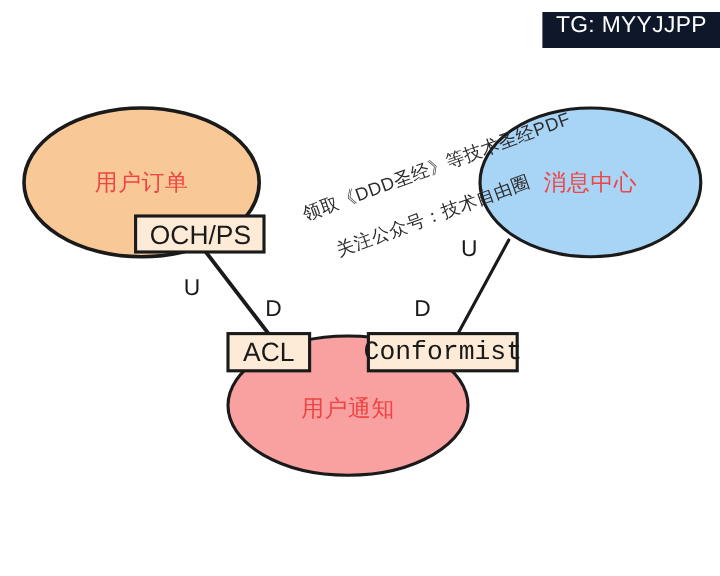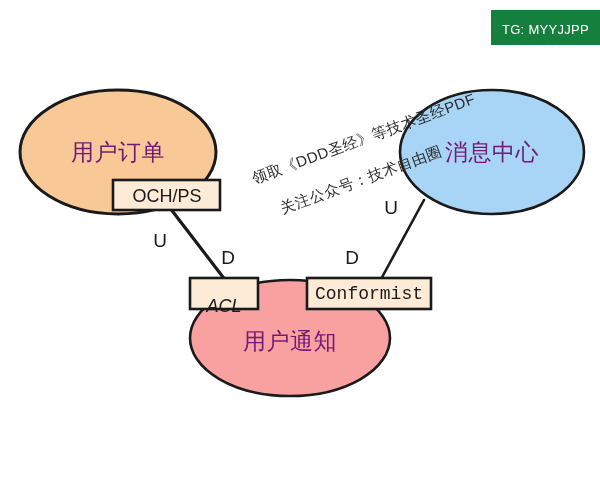--- a/index.html
+++ b/index.html
@@ -19,49 +19,49 @@
     position: absolute;
     left: 0;
     top: 0;
     width: 600px;
     height: 480px;
   }
 
   
   .node-label {
     position: absolute;
-    font-size: 23px;
-    color: #701a75;
+    font-size: 19px;
+    color: #ef4444;
     white-space: nowrap;
     letter-spacing: 0.5px;
     transform: translate(-50%, -50%);
   }
   .box-label {
     position: absolute;
-    font-size: 18px;
+    font-size: 22px;
     color: #1a1a1a;
     white-space: nowrap;
     transform: translate(-50%, -50%);
   }
   .edge-label {
     position: absolute;
     font-size: 19px;
     color: #1a1a1a;
     white-space: nowrap;
     transform: translate(-50%, -50%);
   }
 
   
   .banner {
     position: absolute;
-    background: #15803d;
+    background: #0f172a;
     color: #ffffff;
-    font-size: 13px;
+    font-size: 19px;
     line-height: 1;
-    padding: 13px 11px 9px 11px;
+    padding: 2px 11px 9px 11px;
     white-space: nowrap;
     letter-spacing: 0.3px;
   }
   #banner-tg { top: 10px; right: 0px; }
   #banner-site { left: 0px; bottom: 22px; }
 
   
   .promo {
     position: absolute;
     color: #2a2a2a;
@@ -100,21 +100,21 @@
     <rect x="113" y="180" width="107" height="30" fill="#fdebd7" stroke="#1a1a1a" stroke-width="2.6"></rect>
     <rect x="190" y="278" width="68" height="31" fill="#fdebd7" stroke="#1a1a1a" stroke-width="2.6"></rect>
     <rect x="307" y="278" width="124" height="31" fill="#fdebd7" stroke="#1a1a1a" stroke-width="2.6"></rect>
   </svg>
 
   <div class="node-label" style="left:118px; top:152px;">用户订单</div>
   <div class="node-label" style="left:290px; top:341px;">用户通知</div>
   <div class="node-label" style="left:492px; top:152px;">消息中心</div>
 
   <div class="box-label" style="left:167px; top:196px;">OCH/PS</div>
-  <div class="box-label" style="left:224px; top:306px;font-style:italic;">ACL</div>
+  <div class="box-label" style="left:224px; top:294px;">ACL</div>
   <div class="box-label" style="left:369px; top:294px;font-family:Liberation Mono, monospace;">Conformist</div>
 
   <div class="edge-label" style="left:160px; top:241px;">U</div>
   <div class="edge-label" style="left:228px; top:258px;">D</div>
   <div class="edge-label" style="left:391px; top:208px;">U</div>
   <div class="edge-label" style="left:352px; top:258px;">D</div>
 
   <div class="promo" id="promo-line-1">领取《DDD圣经》等技术圣经PDF</div>
   <div class="promo" id="promo-line-2">关注公众号：技术自由圈</div>
 

